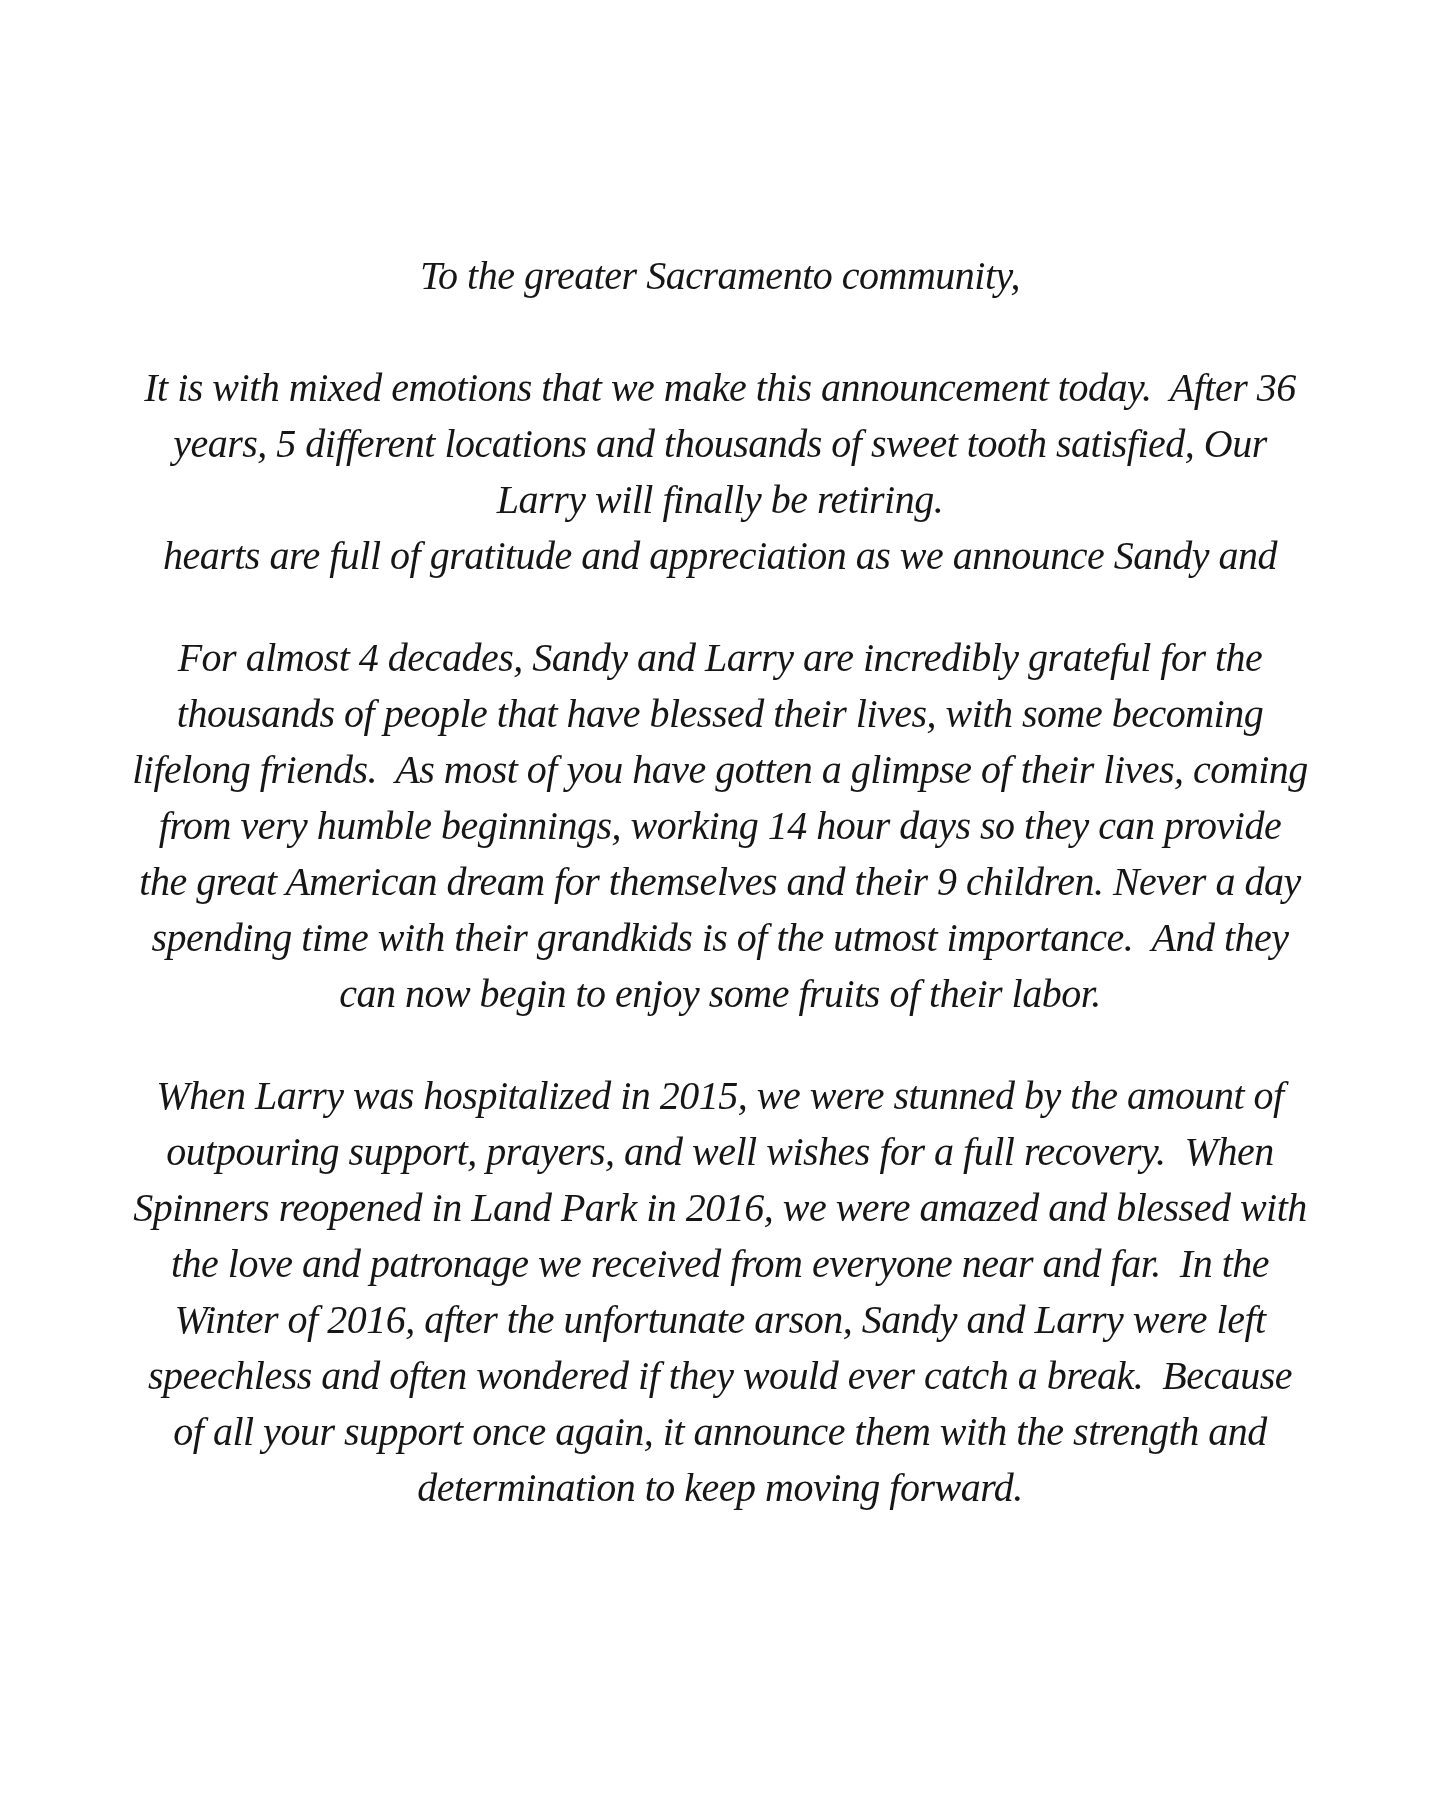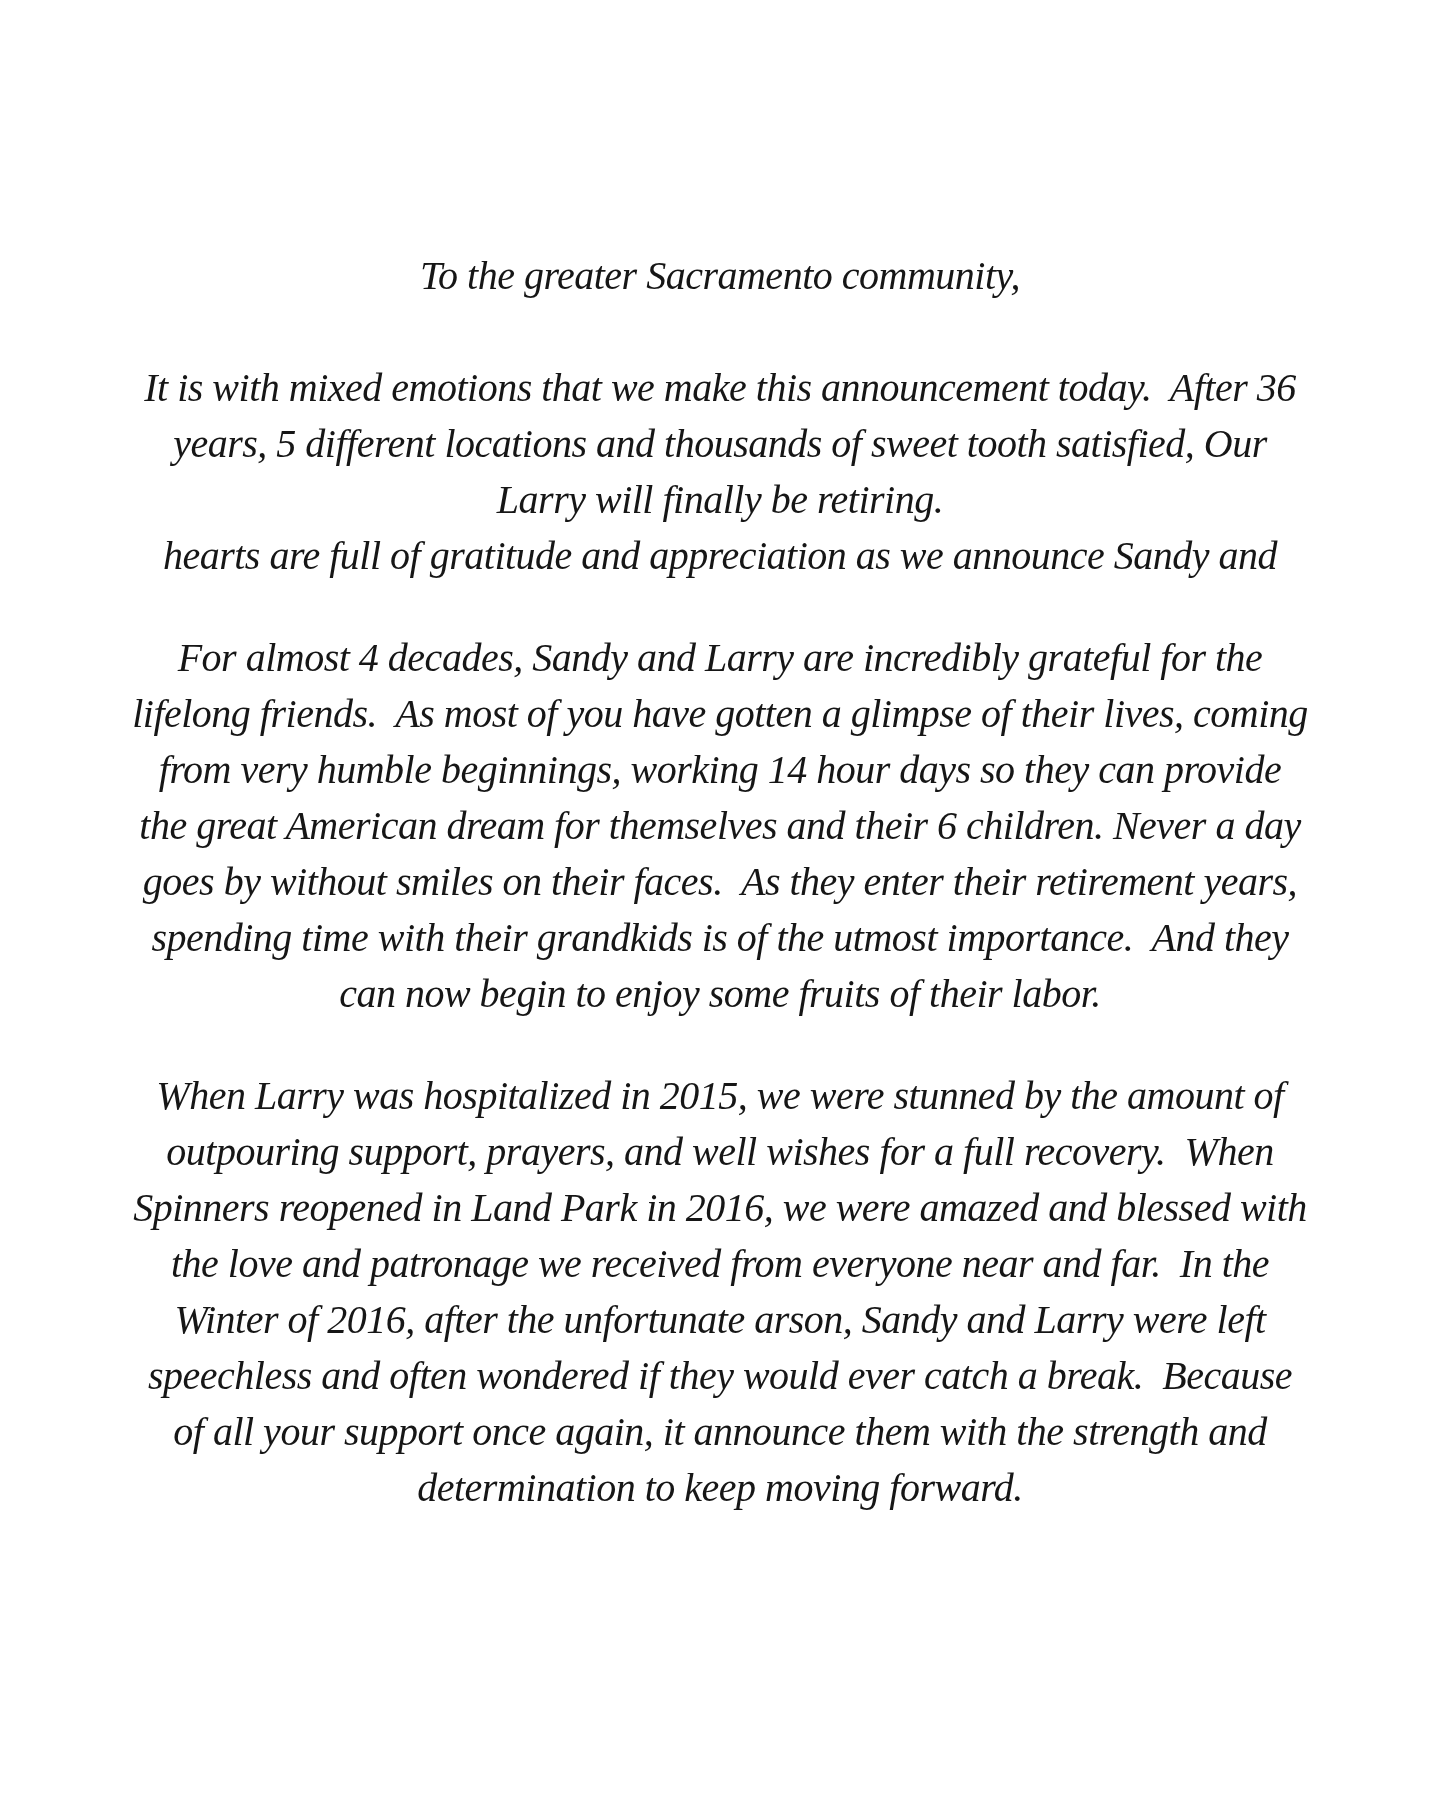--- a/index.html
+++ b/index.html
@@ -41,24 +41,24 @@
   <div class="salutation line">To the greater Sacramento community,</div>
   <div>
       <div class="paragraph">
         <div class="line">It is with mixed emotions that we make this announcement today.  After 36</div>
         <div class="line">years, 5 different locations and thousands of sweet tooth satisfied, Our</div>
         <div class="line">Larry will finally be retiring.</div>
         <div class="line">hearts are full of gratitude and appreciation as we announce Sandy and</div>
       </div>
       <div class="paragraph">
         <div class="line">For almost 4 decades, Sandy and Larry are incredibly grateful for the</div>
+        <div class="line">thousands of people that have blessed their lives, with some becoming</div>
         <div class="line">lifelong friends.  As most of you have gotten a glimpse of their lives, coming</div>
         <div class="line">from very humble beginnings, working 14 hour days so they can provide</div>
-        <div class="line">the great American dream for themselves and their 6 children. Never a day</div>
-        <div class="line">goes by without smiles on their faces.  As they enter their retirement years,</div>
+        <div class="line">the great American dream for themselves and their 9 children. Never a day</div>
         <div class="line">spending time with their grandkids is of the utmost importance.  And they</div>
         <div class="line">can now begin to enjoy some fruits of their labor.</div>
       </div>
       <div class="paragraph">
         <div class="line">When Larry was hospitalized in 2015, we were stunned by the amount of</div>
         <div class="line">outpouring support, prayers, and well wishes for a full recovery.  When</div>
         <div class="line">Spinners reopened in Land Park in 2016, we were amazed and blessed with</div>
         <div class="line">the love and patronage we received from everyone near and far.  In the</div>
         <div class="line">Winter of 2016, after the unfortunate arson, Sandy and Larry were left</div>
         <div class="line">speechless and often wondered if they would ever catch a break.  Because</div>

